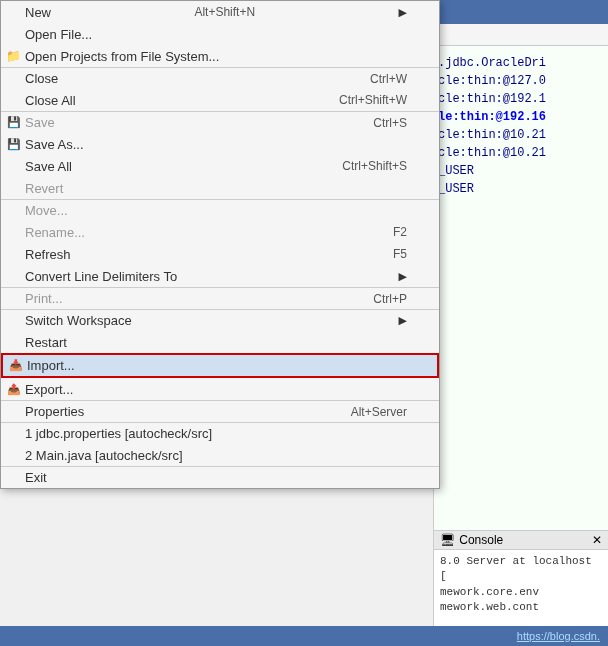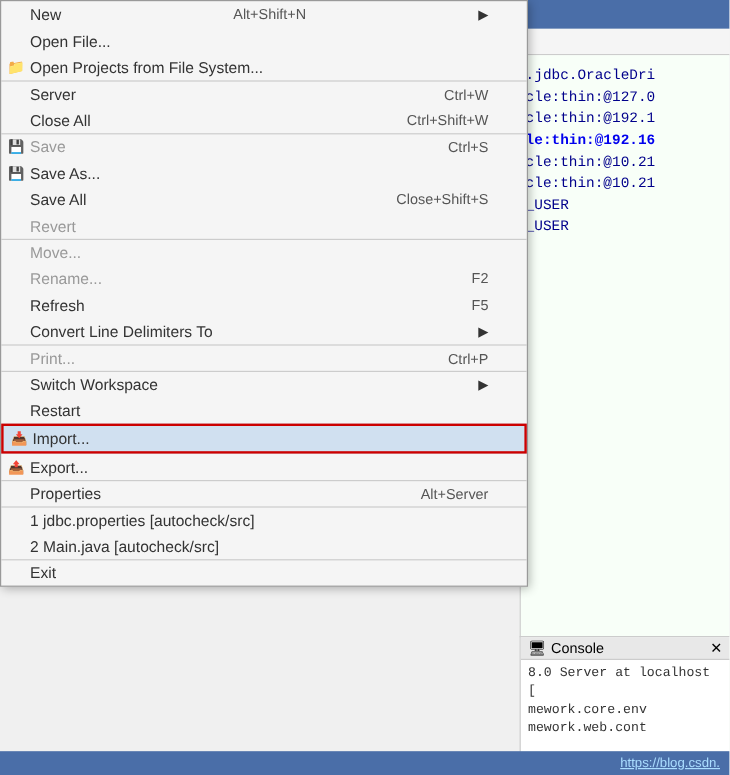--- a/index.html
+++ b/index.html
@@ -237,21 +237,21 @@
     <span>Open File...</span>
   </div>
 
   <div class="menu-row">
     <span class="icon-area" style="font-size:12px;">📁</span>
     <span>Open Projects from File System...</span>
   </div>
 
   <div class="menu-row separator-before">
     <span class="icon-area"></span>
-    <span>Server</span>
+    <span>Close</span>
     <span class="shortcut">Ctrl+W</span>
   </div>
 
   <div class="menu-row">
     <span class="icon-area"></span>
     <span>Close All</span>
     <span class="shortcut">Ctrl+Shift+W</span>
   </div>
 
   <div class="menu-row separator-before disabled">
@@ -261,21 +261,21 @@
   </div>
 
   <div class="menu-row">
     <span class="icon-area" style="font-size:11px;">💾</span>
     <span>Save As...</span>
   </div>
 
   <div class="menu-row">
     <span class="icon-area"></span>
     <span>Save All</span>
-    <span class="shortcut">Close+Shift+S</span>
+    <span class="shortcut">Ctrl+Shift+S</span>
   </div>
 
   <div class="menu-row disabled">
     <span class="icon-area"></span>
     <span>Revert</span>
   </div>
 
   <div class="menu-row separator-before disabled">
     <span class="icon-area"></span>
     <span>Move...</span>

